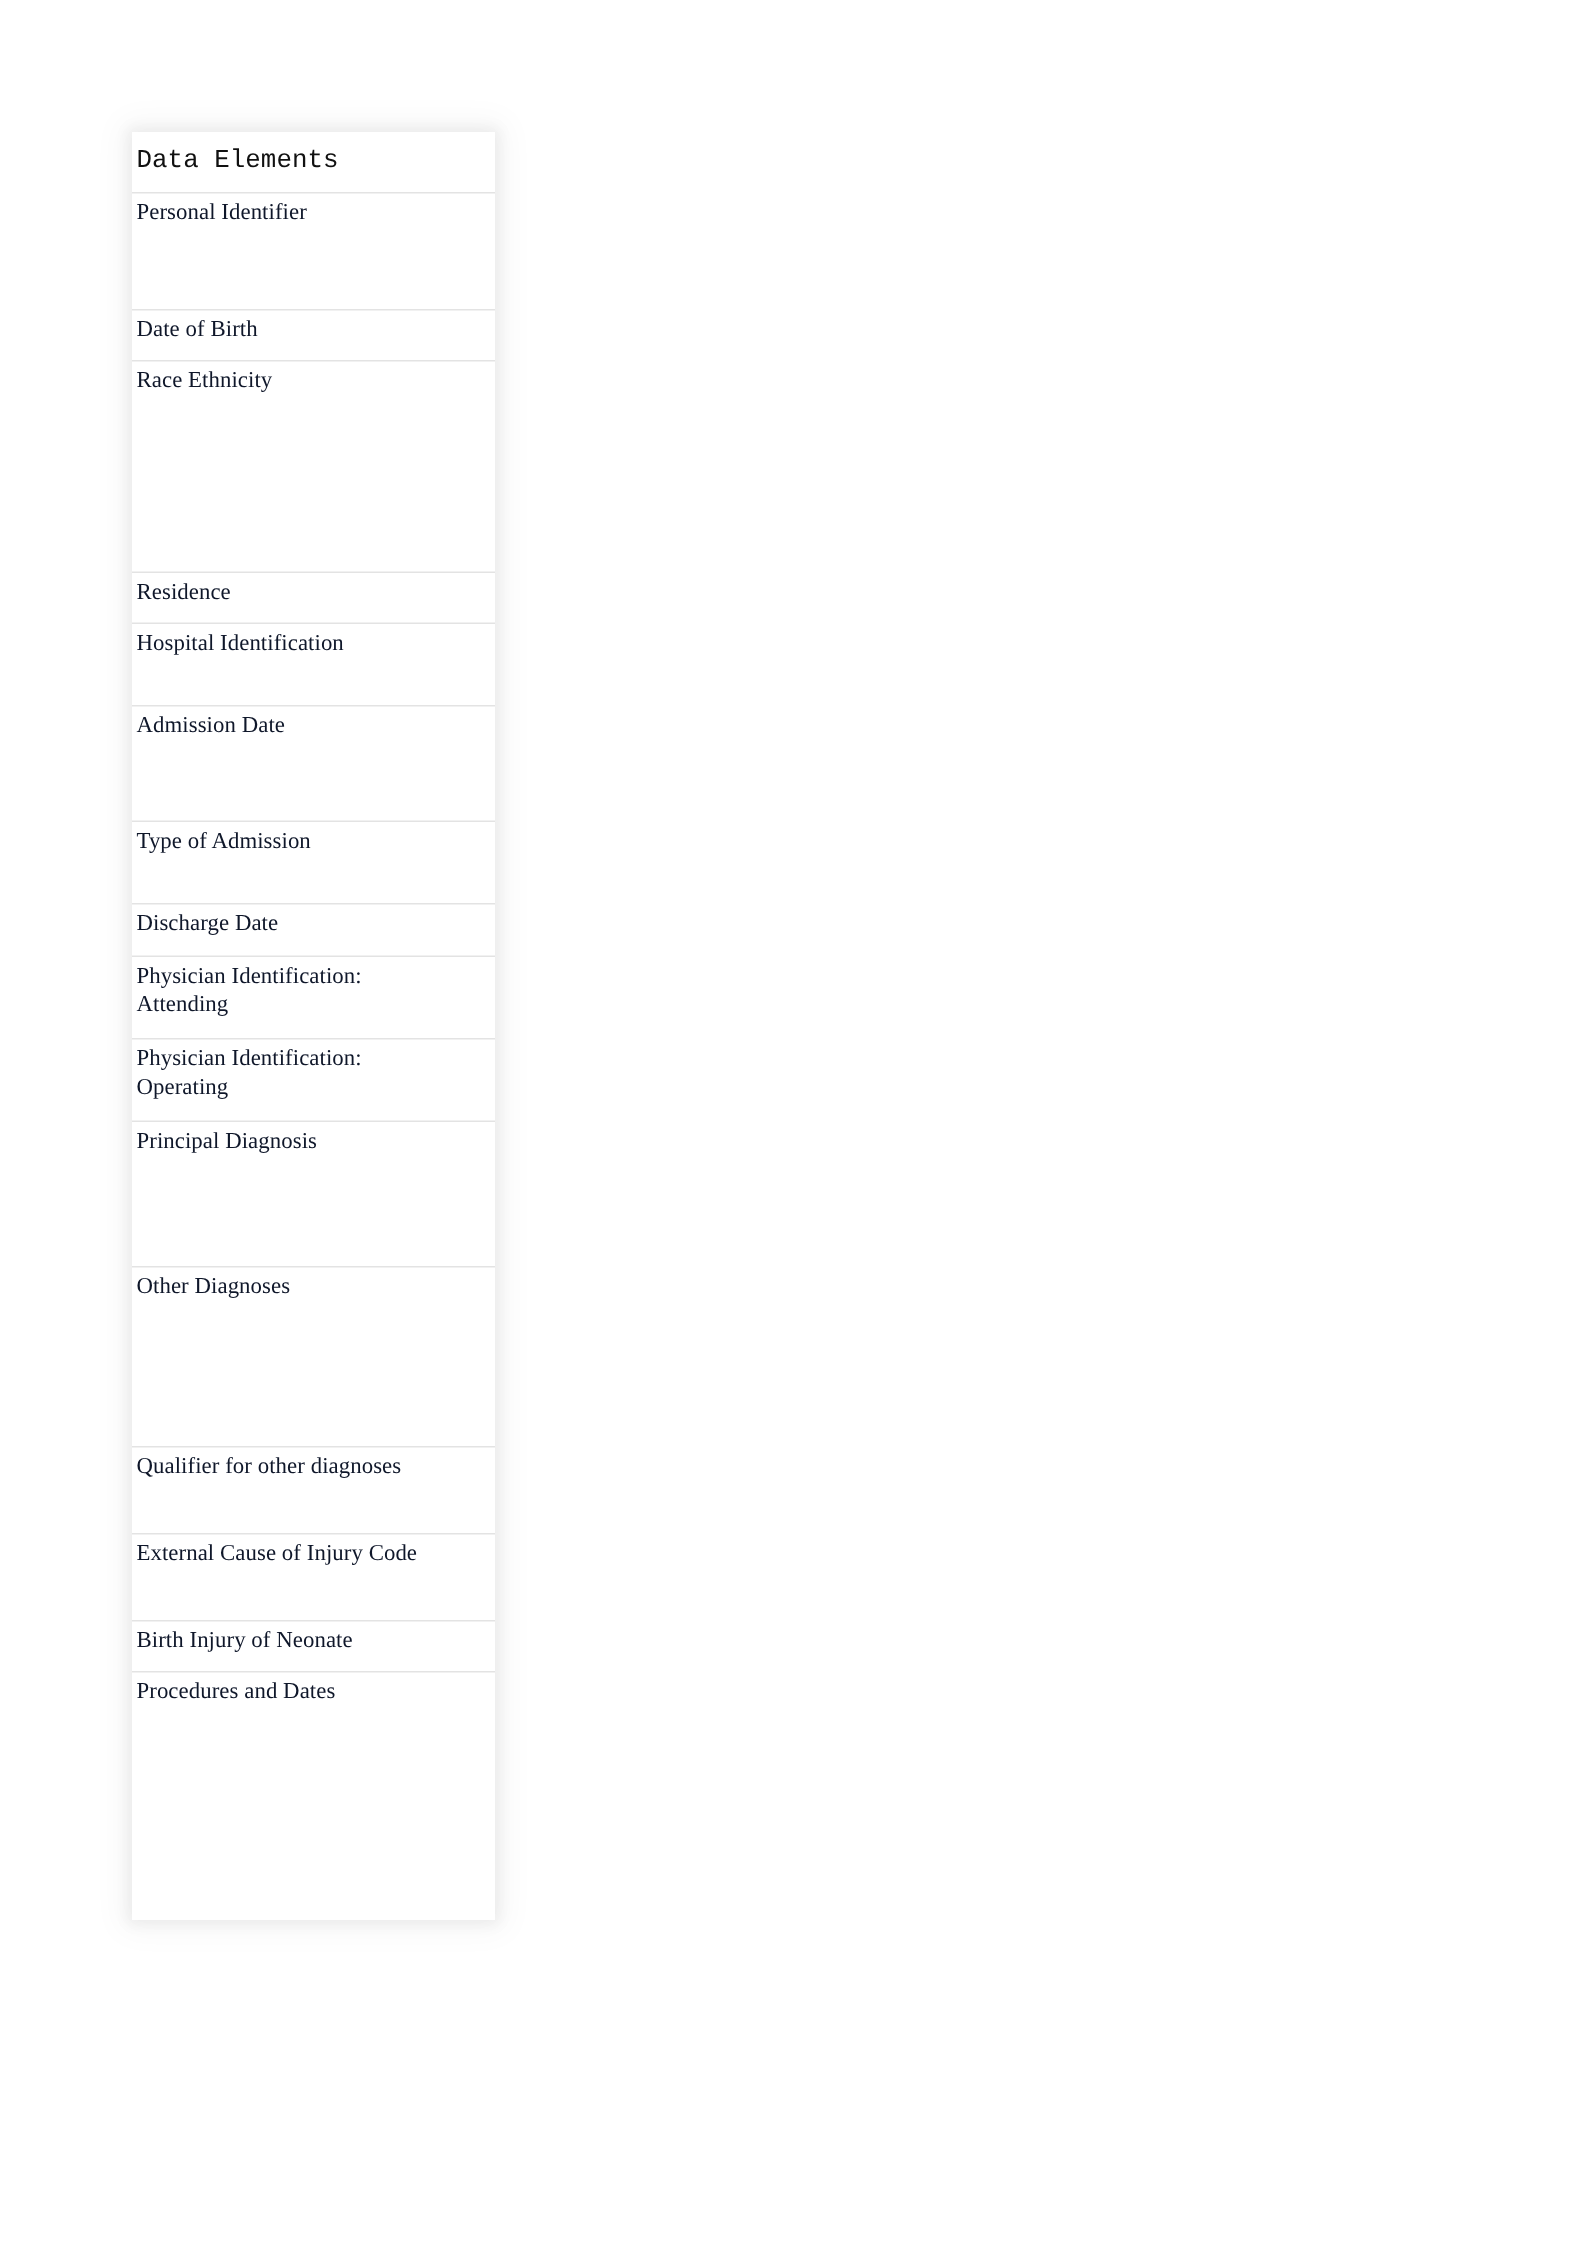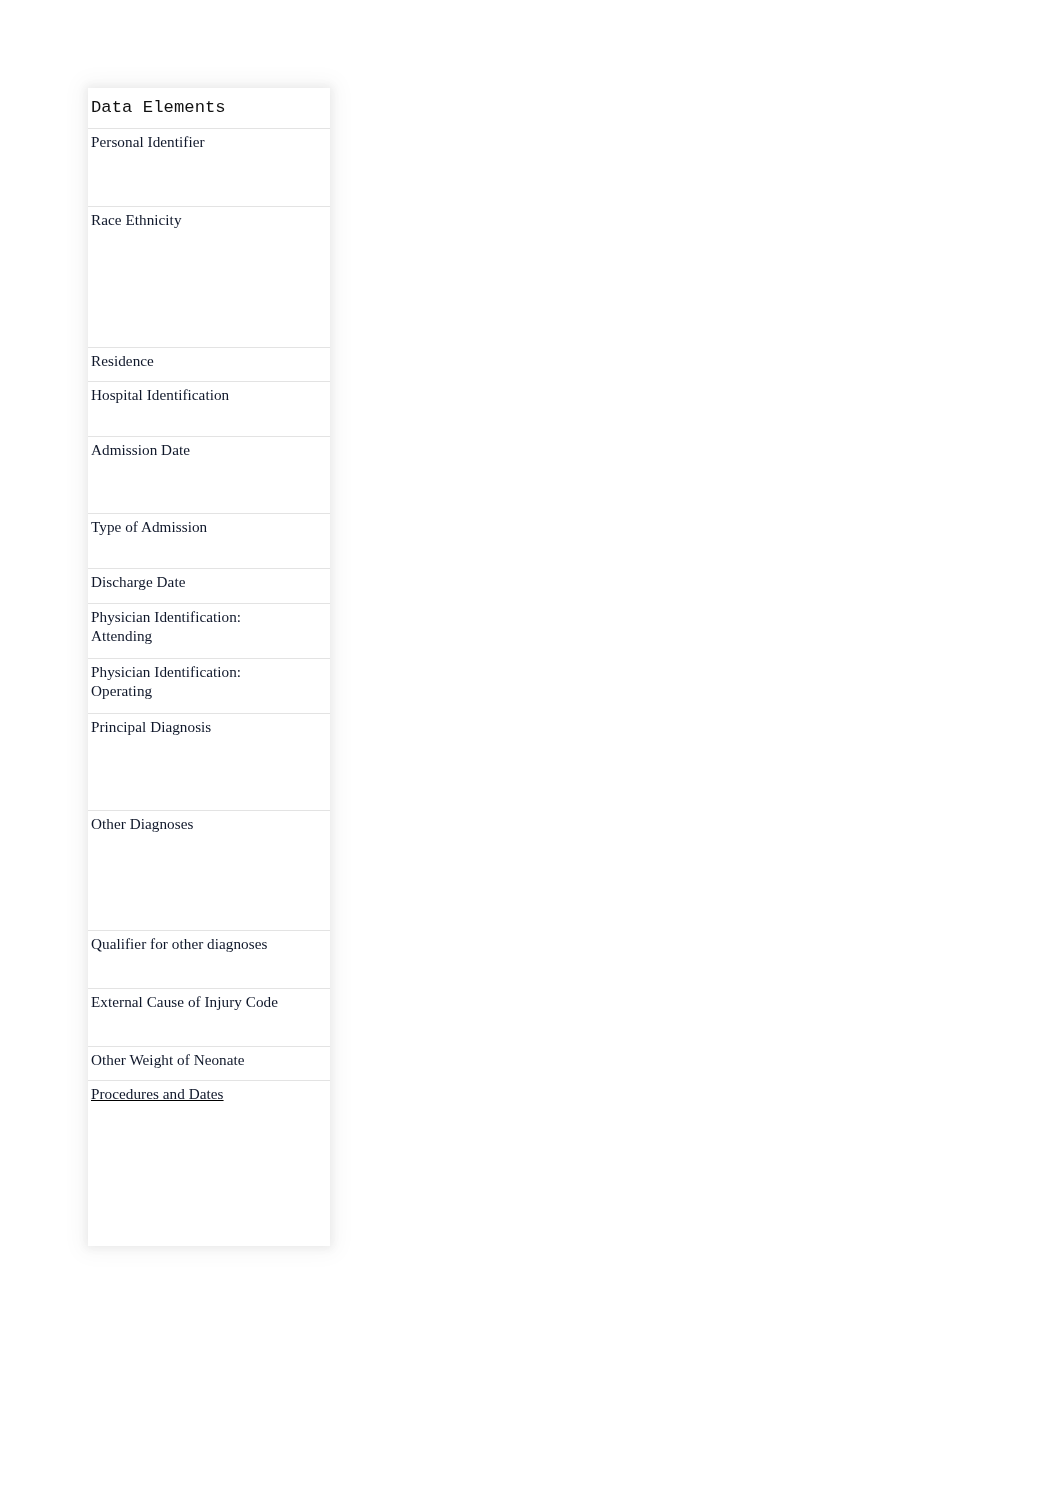--- a/index.html
+++ b/index.html
@@ -73,41 +73,44 @@
   
   .h-78  { height: 78px; }
   .h-34  { height: 34px; }
   .h-35  { height: 35px; }
   .h-141 { height: 141px; }
   .h-55  { height: 55px; }
   .h-77  { height: 77px; }
   .h-97  { height: 97px; }
   .h-120 { height: 120px; }
   .h-58  { height: 58px; }
-  .h-236 { height: 166px; text-decoration: underline; }
+  .h-236 { height: 166px; }
 
   .two-line .row-label {
     line-height: 18.6px;
   }
 </style>
 </head>
 <body>
 
 <div id="doc-page">
 
   <div id="data-elements-table">
 
     <div class="row" id="row-header">
       <span class="row-label">Data Elements</span>
     </div>
 
     <div class="row h-78">
       <span class="row-label">Personal Identifier</span>
     </div>
 
+    <div class="row h-34">
+      <span class="row-label">Date of Birth</span>
+    </div>
 
 
     <div class="row h-141">
       <span class="row-label">Race Ethnicity</span>
     </div>
 
     <div class="row h-34">
       <span class="row-label">Residence</span>
     </div>
 
@@ -147,21 +150,21 @@
 
     <div class="row h-58">
       <span class="row-label">Qualifier for other diagnoses</span>
     </div>
 
     <div class="row h-58">
       <span class="row-label">External Cause of Injury Code</span>
     </div>
 
     <div class="row h-34">
-      <span class="row-label">Other Weight of Neonate</span>
+      <span class="row-label">Birth Injury of Neonate</span>
     </div>
 
     <div class="row h-236">
       <span class="row-label">Procedures and Dates</span>
     </div>
 
   </div>
 
 </div>
 

